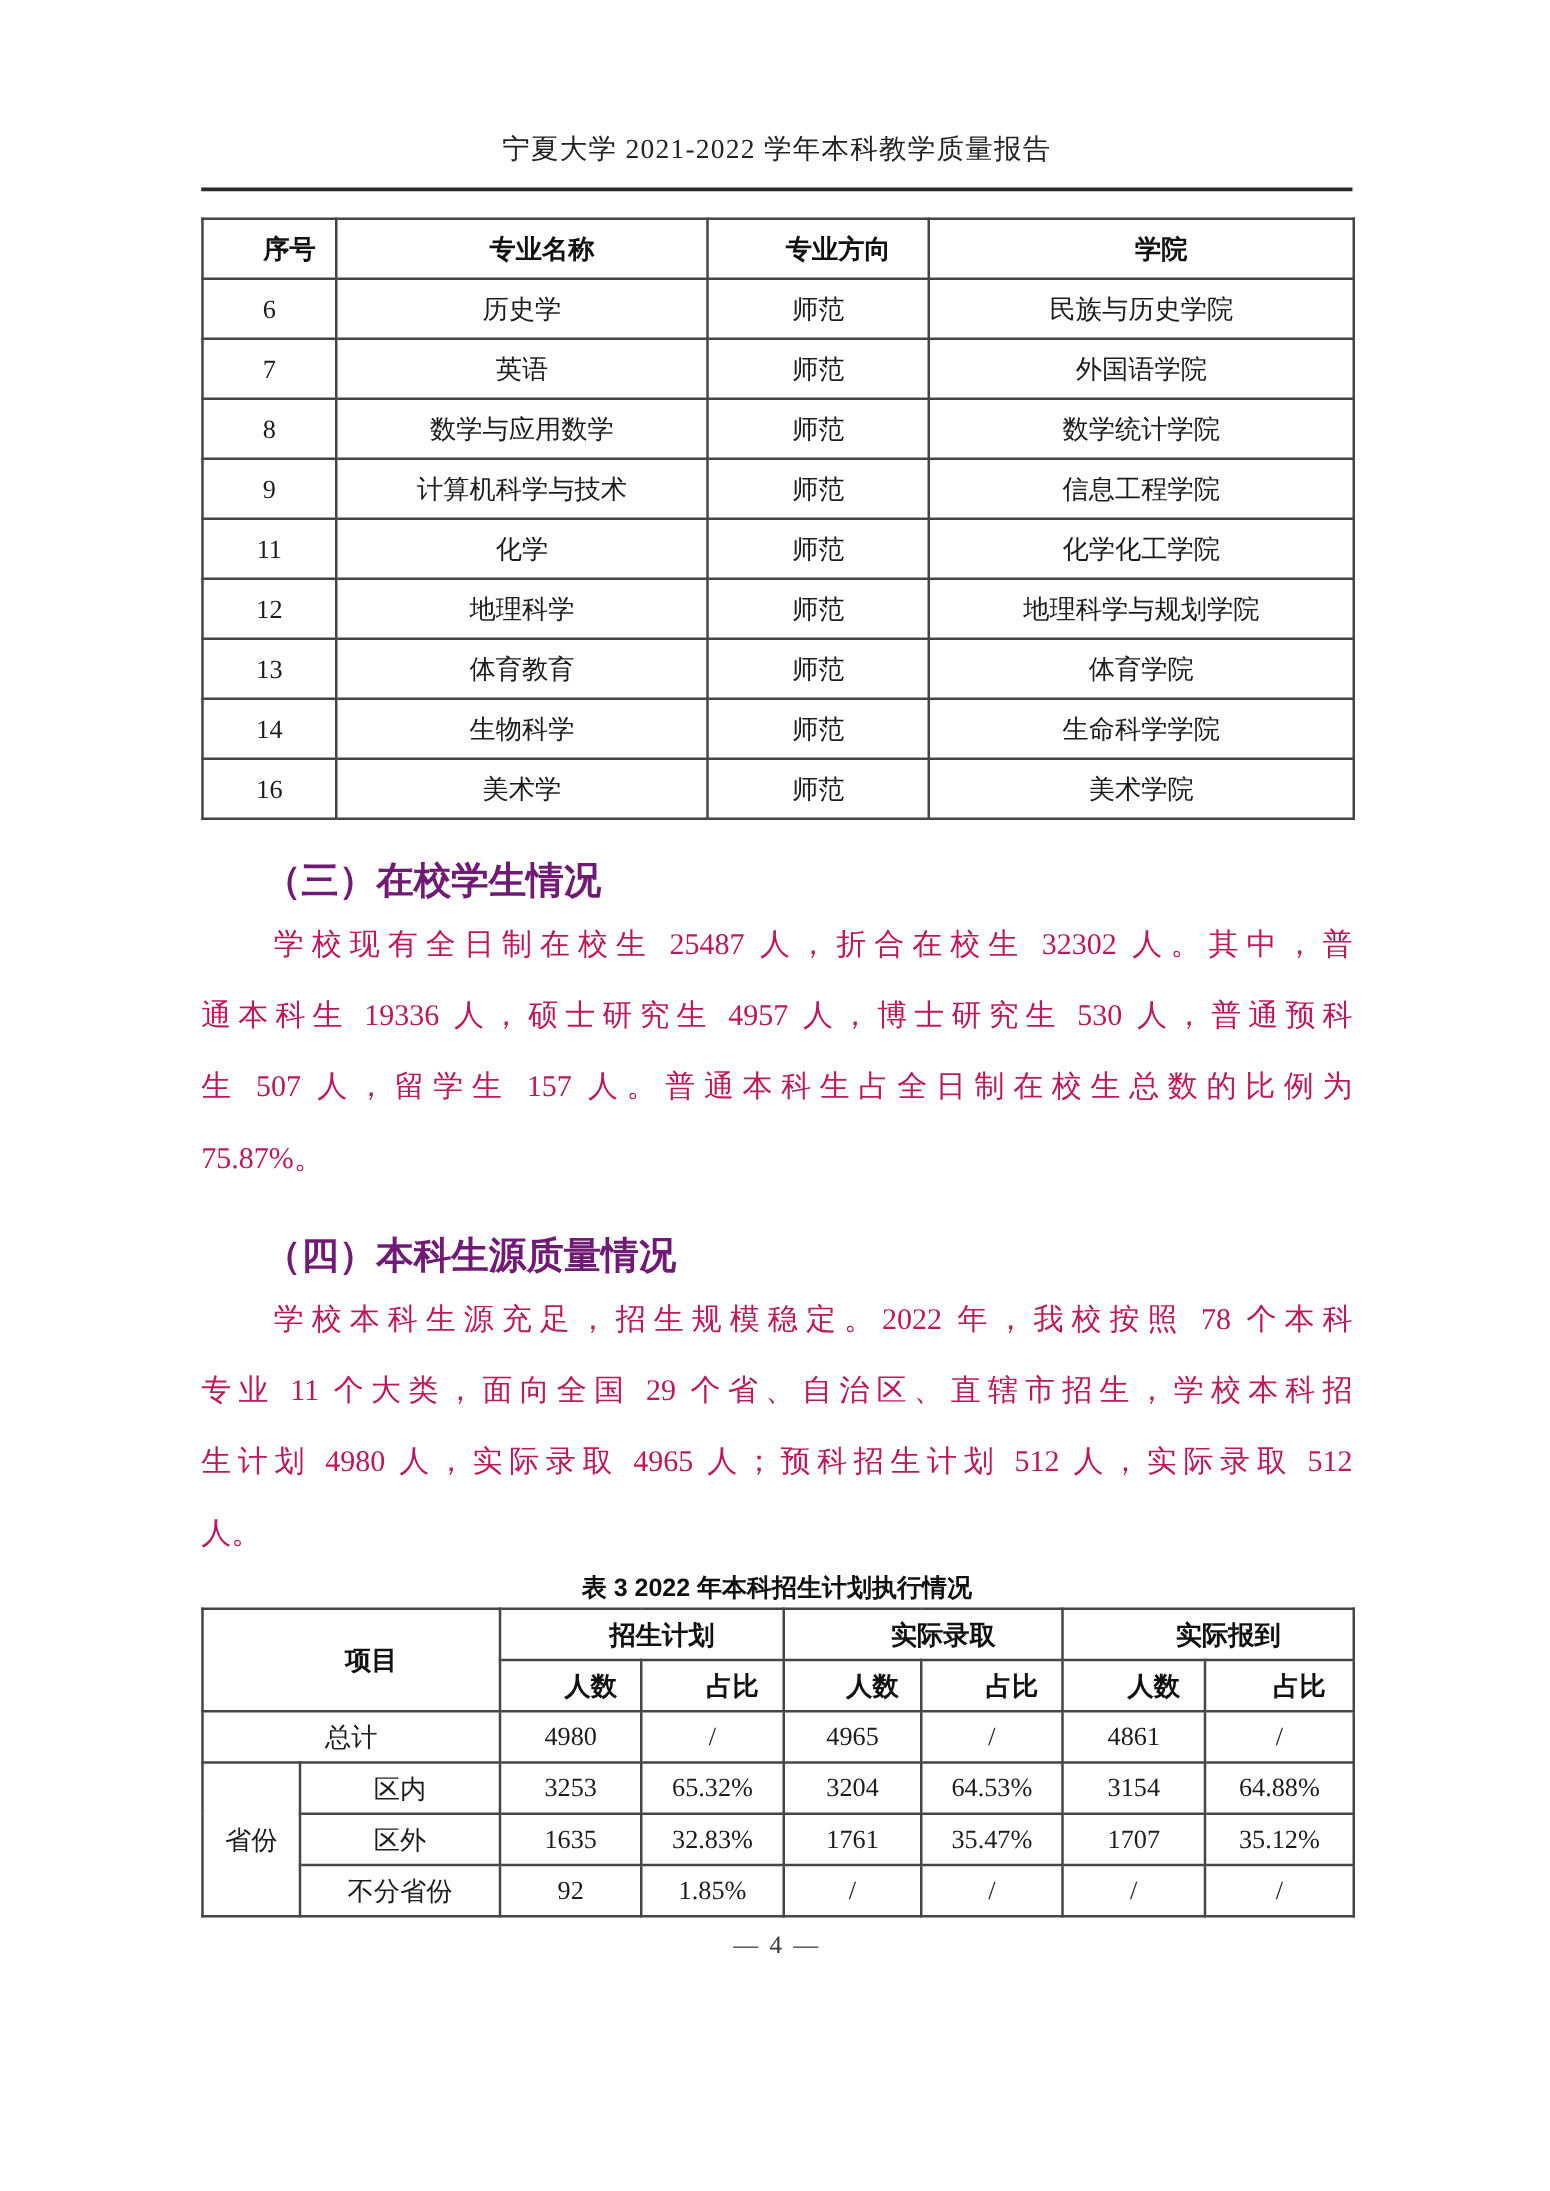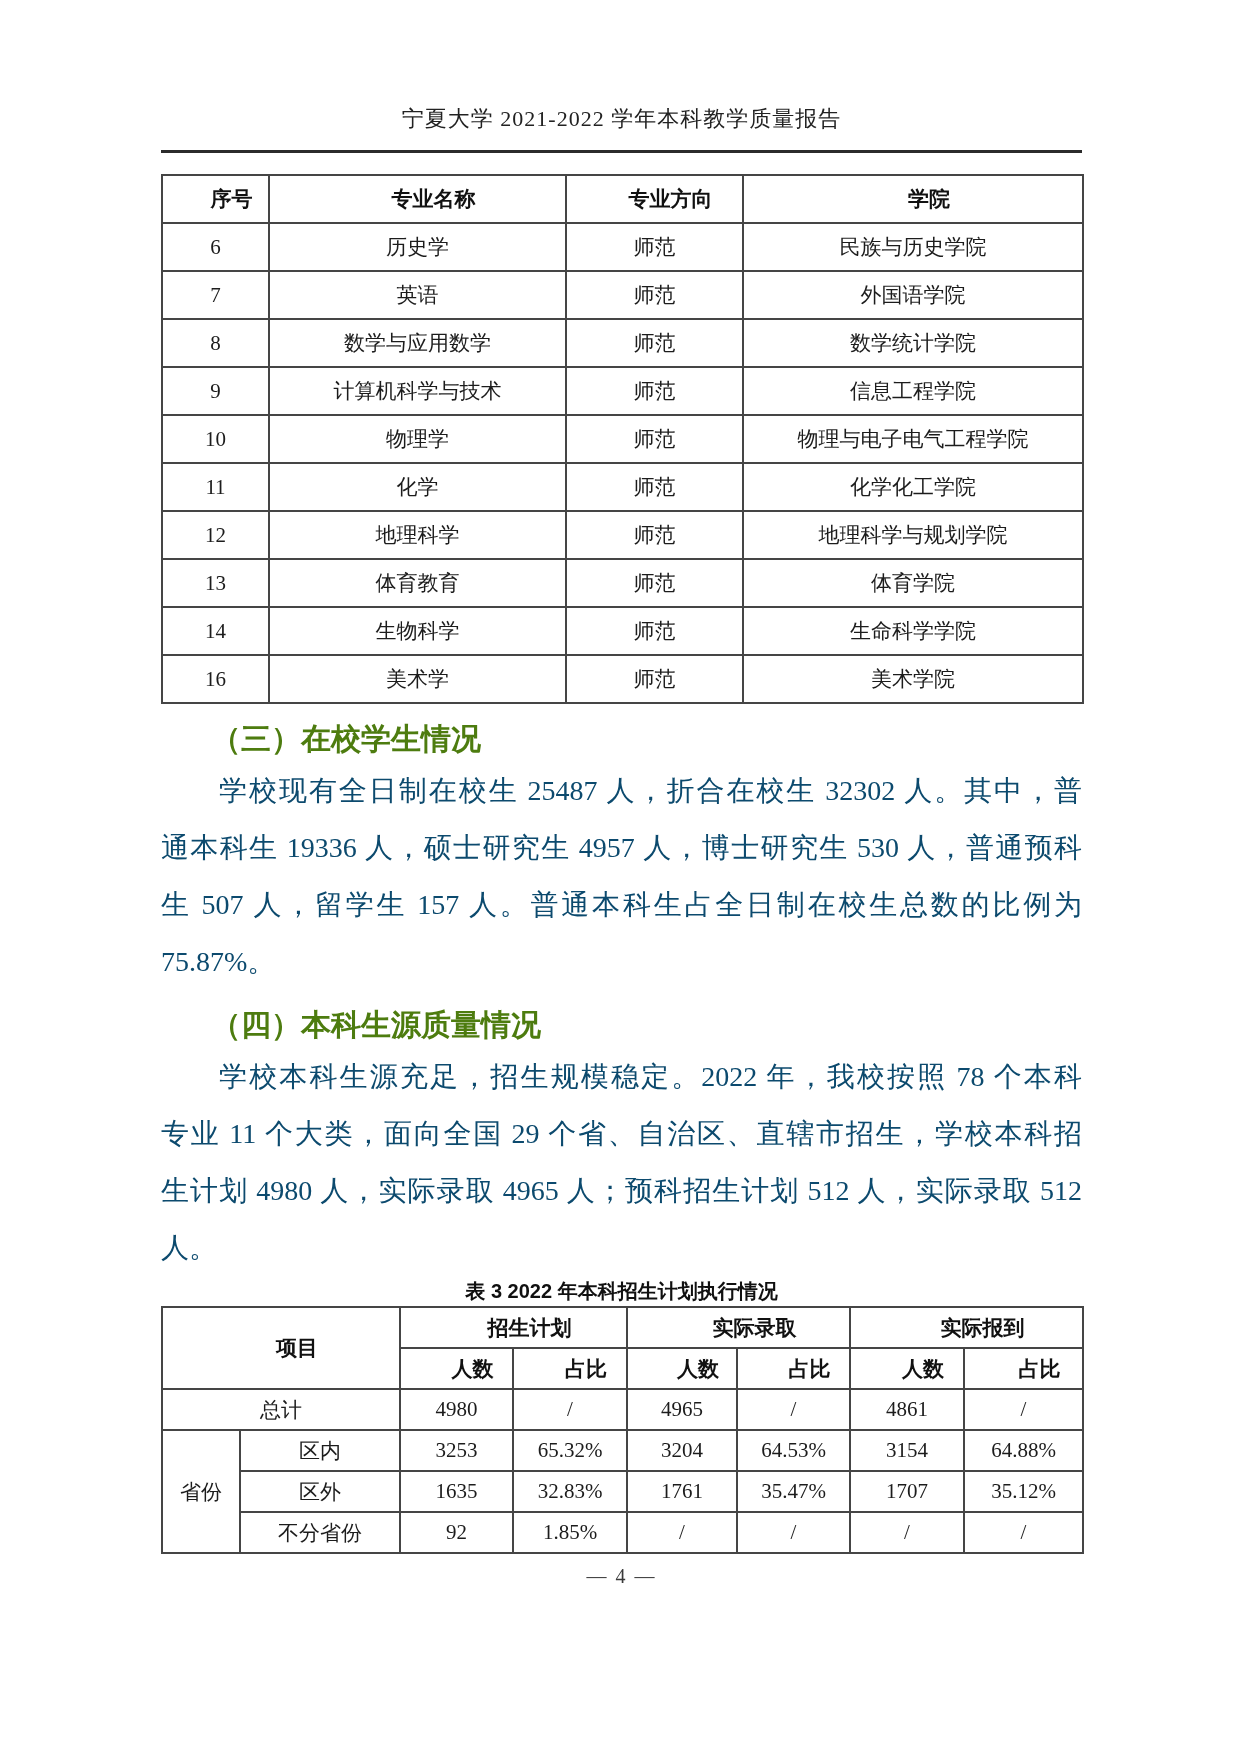--- a/index.html
+++ b/index.html
@@ -39,28 +39,28 @@
   }
   td{font-size:21px;color:#1c1c1c;}
 
   
   .majors-table{margin-top:21px;}
   .majors-table th{height:46px;}
   .majors-table td{height:46px;}
 
   
   .section-heading{
-    margin-top:14px;
+    margin-top:28px;
     padding-left:50px;
     font-size:30px;font-weight:bold;
-    line-height:42px;color:#4d7c0f;
-  }
-
-  
-  .para{margin-top:2px;font-size:28px;color:#0c4a6e;}
+    line-height:42px;color:#701a75;
+  }
+
+  
+  .para{margin-top:2px;font-size:24px;color:#be185d;}
   .para .line{
     line-height:57px;height:57px;
     text-align:justify;text-align-last:justify;
     overflow:hidden;white-space:nowrap;
   }
   .para .line.first{padding-left:58px;}
   .para .line.last{text-align-last:left;}
 
   
   .table-caption{
@@ -126,26 +126,20 @@
             <td>8</td>
             <td>数学与应用数学</td>
             <td>师范</td>
             <td>数学统计学院</td>
           </tr>
           <tr>
             <td>9</td>
             <td>计算机科学与技术</td>
             <td>师范</td>
             <td>信息工程学院</td>
-          </tr>
-          <tr>
-            <td>10</td>
-            <td>物理学</td>
-            <td>师范</td>
-            <td>物理与电子电气工程学院</td>
           </tr>
           <tr>
             <td>11</td>
             <td>化学</td>
             <td>师范</td>
             <td>化学化工学院</td>
           </tr>
           <tr>
             <td>12</td>
             <td>地理科学</td>

